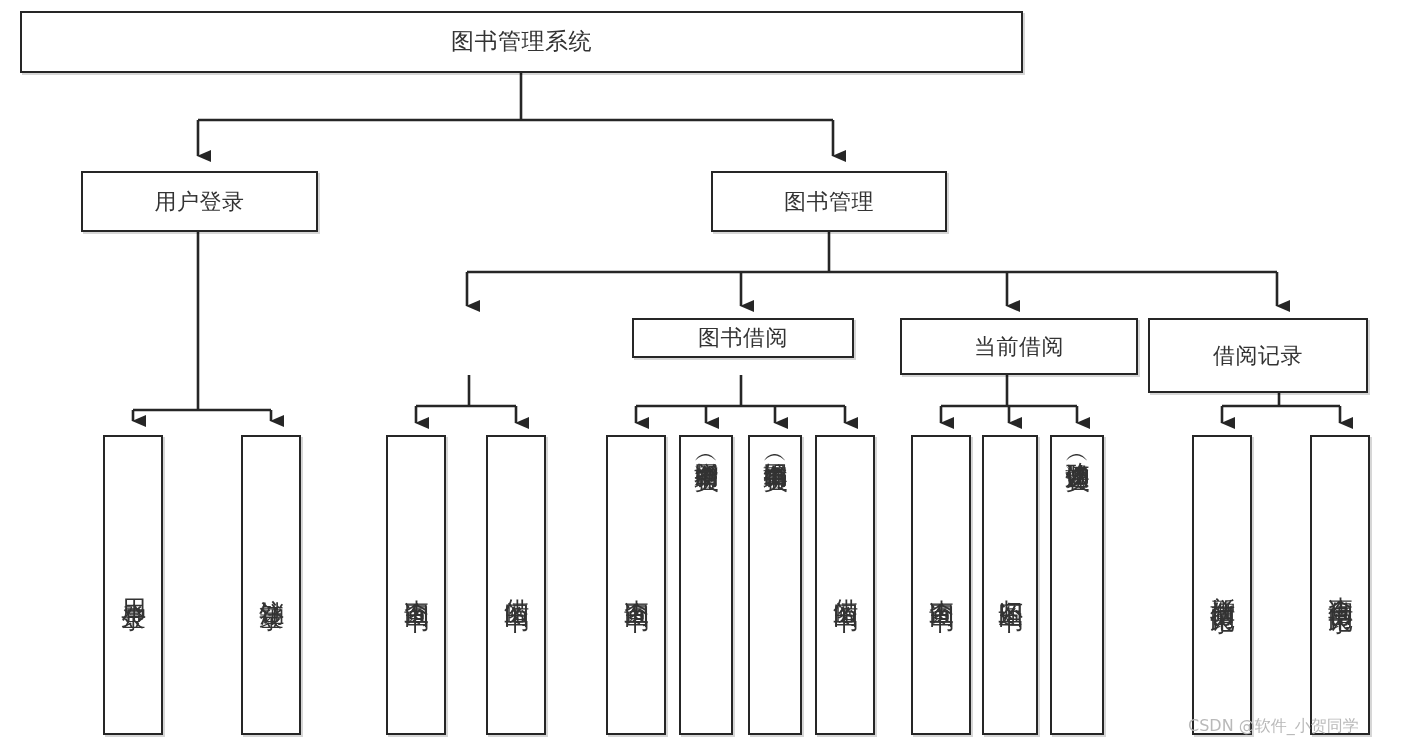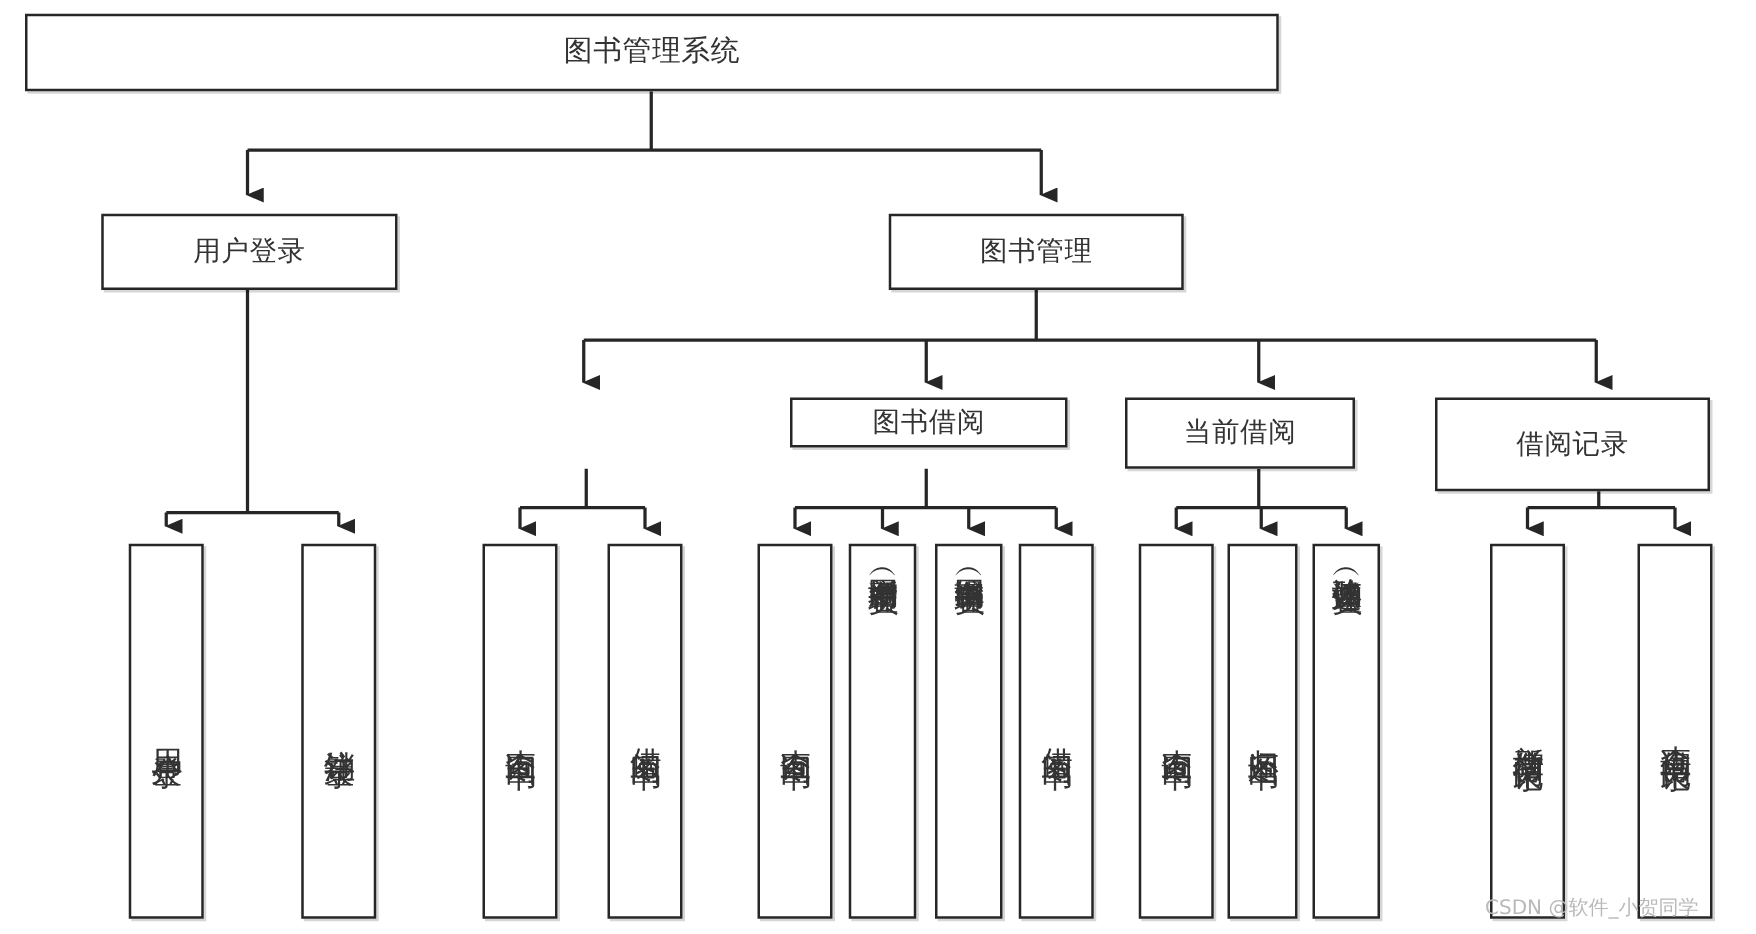--- a/index.html
+++ b/index.html
@@ -145,21 +145,21 @@
 
   <div class="node h" style="left:711px; top:171px; width:236px; height:61px;">
     <span class="lbl">图书管理</span>
   </div>
 
 
   <div class="node h" style="left:632px; top:318px; width:222px; height:40px;font-family:Liberation Serif, serif;">
     <span class="lbl">图书借阅</span>
   </div>
 
-  <div class="node h" style="left:900px; top:318px; width:184px; height:57px;">
+  <div class="node h" style="left:900px; top:318px; width:238px; height:57px;">
     <span class="lbl">当前借阅</span>
   </div>
 
   <div class="node h" style="left:1148px; top:318px; width:220px; height:75px;">
     <span class="lbl">借阅记录</span>
   </div>
 
   <div class="node v mid" style="left:103px; top:435px; width:60px; height:300px;">
     <span class="lbl">用户登录</span>
   </div>

